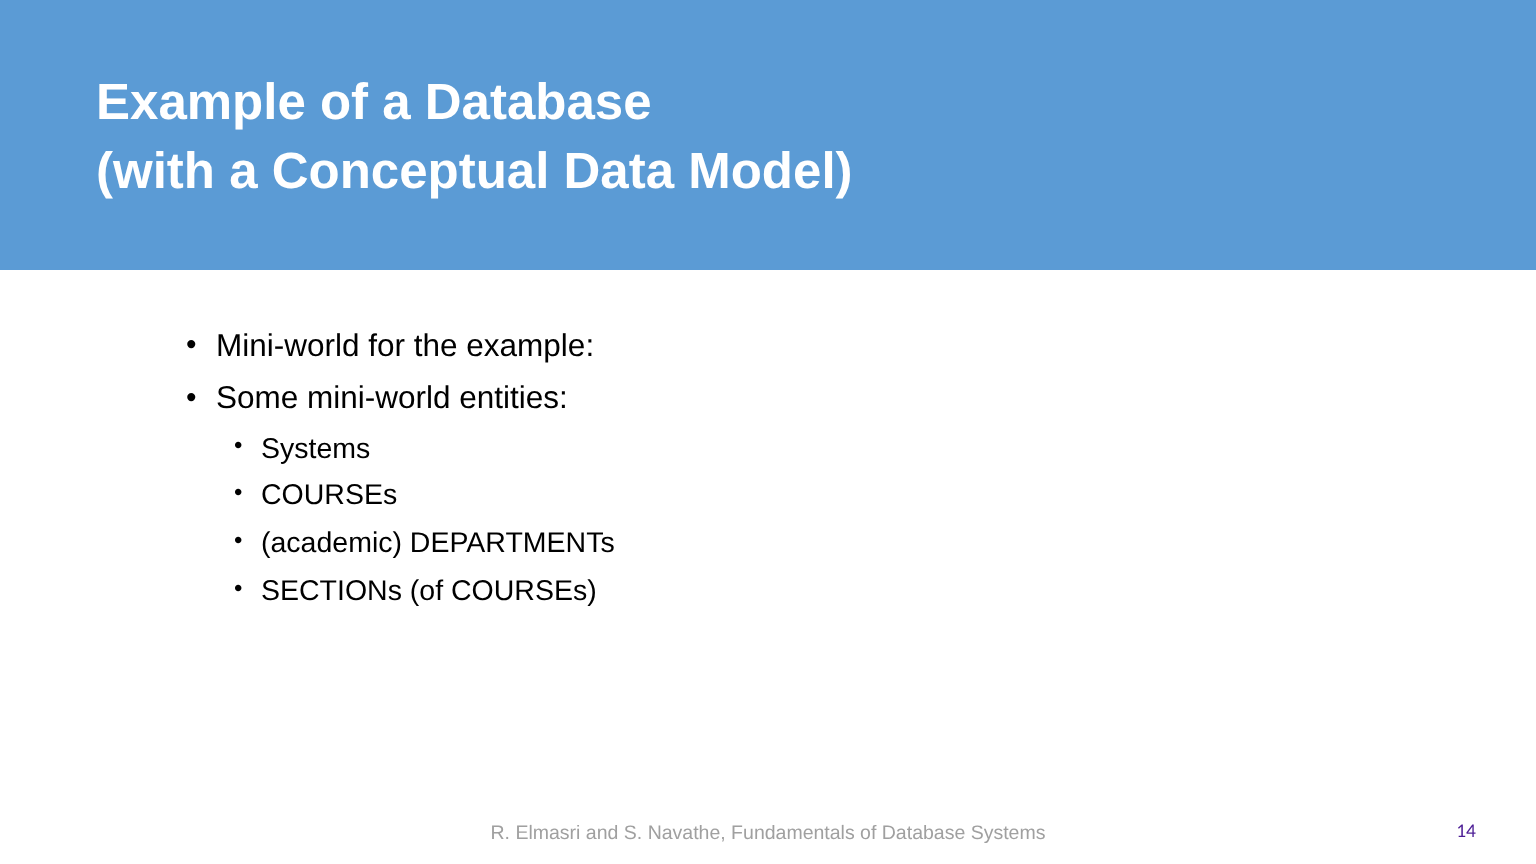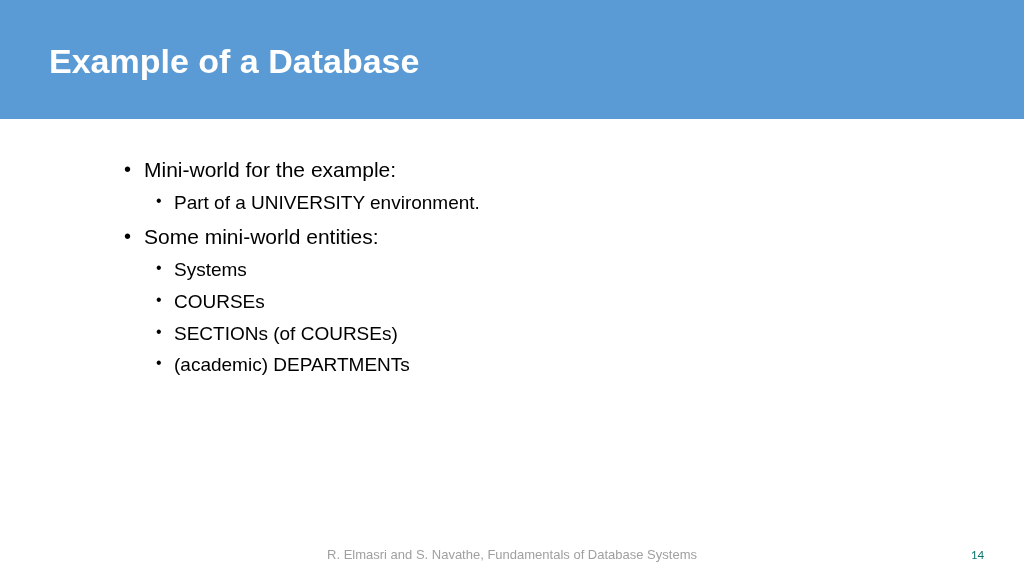--- a/index.html
+++ b/index.html
@@ -10,22 +10,22 @@
     body {
       width: 1024px;
       height: 576px;
       font-family: Tahoma, Verdana, sans-serif;
       background: #ffffff;
       position: relative;
       overflow: hidden;
     }
     .header {
       background: #5b9bd5;
-      padding: 28px 72px 24px 49px;
-      height: 119px;
+      padding: 28px 72px 24px 64px;
+      height: 180px;
       display: flex;
       align-items: center;
     }
     .title {
       color: #ffffff;
       font-size: 34px;
       font-weight: bold;
       line-height: 1.35;
     }
     .content {
@@ -69,51 +69,49 @@
       justify-content: center;
       font-size: 13px;
       color: #a0a0a0;
       font-family: Liberation Sans, sans-serif;
     }
     .page-number {
       position: absolute;
       bottom: 14px;
       right: 40px;
       font-size: 13px;
-      color: #0f766e;
+      color: #4c1d95;
       font-family: Calibri, sans-serif;
     }
   </style>
 </head>
 <body>
 
 <div class="header">
   <div class="title">
     <span>Example of a Database</span><br>
+    <span>(with a Conceptual Data Model)</span>
   </div>
 </div>
 
 <div class="content">
   <div class="bullet-l1">
     <span>Mini-world for the example:</span>
-  </div>
-  <div class="bullet-l2">
-    <span>Part of a UNIVERSITY environment.</span>
   </div>
   <div class="bullet-l1">
     <span>Some mini-world entities:</span>
   </div>
   <div class="bullet-l2">
     <span>Systems</span>
   </div>
   <div class="bullet-l2">
     <span>COURSEs</span>
   </div>
   <div class="bullet-l2">
-    <span>SECTIONs (of COURSEs)</span>
+    <span>(academic) DEPARTMENTs</span>
   </div>
   <div class="bullet-l2">
-    <span>(academic) DEPARTMENTs</span>
+    <span>SECTIONs (of COURSEs)</span>
   </div>
 </div>
 
 <div class="footer">R. Elmasri and S. Navathe, Fundamentals of Database Systems</div>
 <div class="page-number">14</div>
 
 </body></html>

